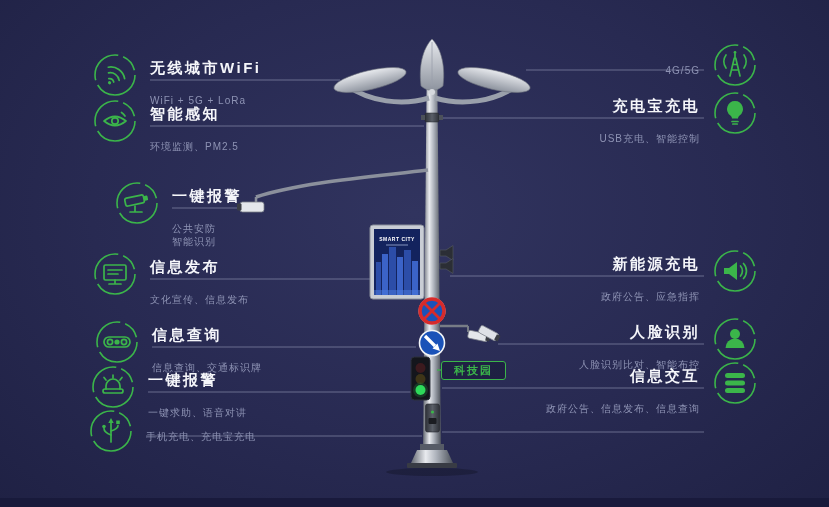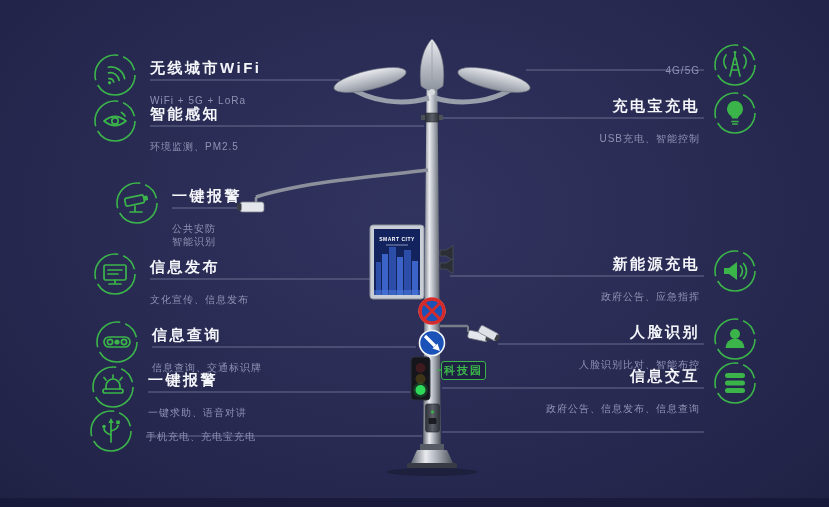--- a/index.html
+++ b/index.html
@@ -20,21 +20,21 @@
   .feat-right .ftxt{text-align:right;}
 
   .ring{fill:none;stroke:#3bb54a;stroke-width:1.6;stroke-dasharray:52 5 40 5 18 6;}
   .ic{stroke:#3bb54a;fill:none;stroke-width:1.7;stroke-linecap:round;stroke-linejoin:round;}
   .icf{fill:#3bb54a;stroke:none;}
 
   .tag{
     position:absolute;left:441px;top:361px;z-index:3;
     border:1.5px solid #3bb54a;color:#3bb54a;background:rgba(10,12,32,.35);
     font-size:11px;font-weight:bold;letter-spacing:2px;
-    padding:1px 2px;border-radius:3px;white-space:nowrap;
+    padding:1px 12px;border-radius:3px;white-space:nowrap;
   }
 </style>
 </head>
 <body>
 
 <div class="stage">
 
   <div class="bottom-band"></div>
 
   <svg class="scene" width="829" height="507" viewBox="0 0 829 507">

